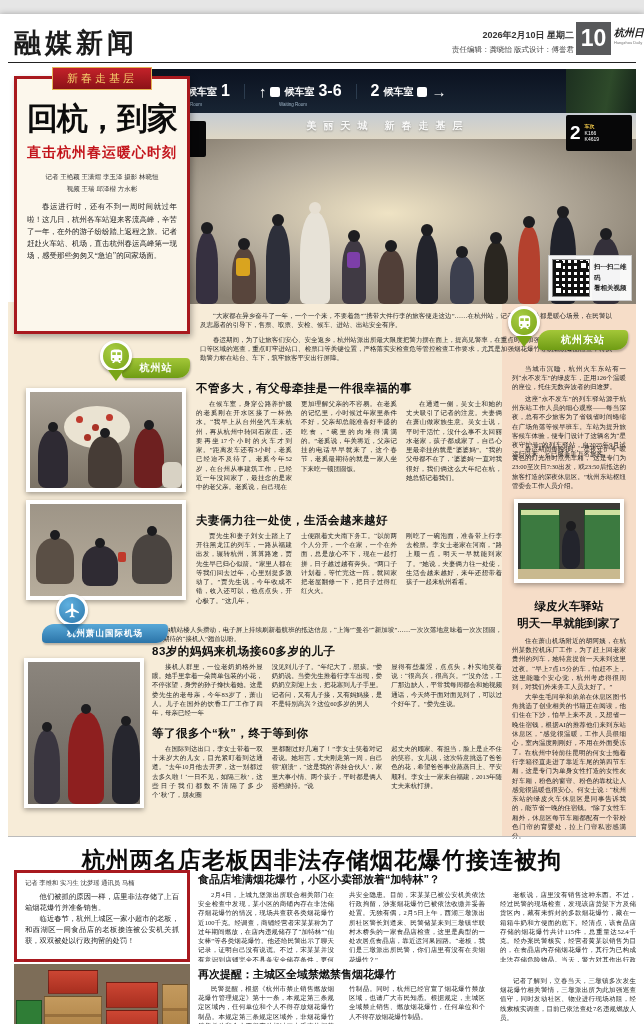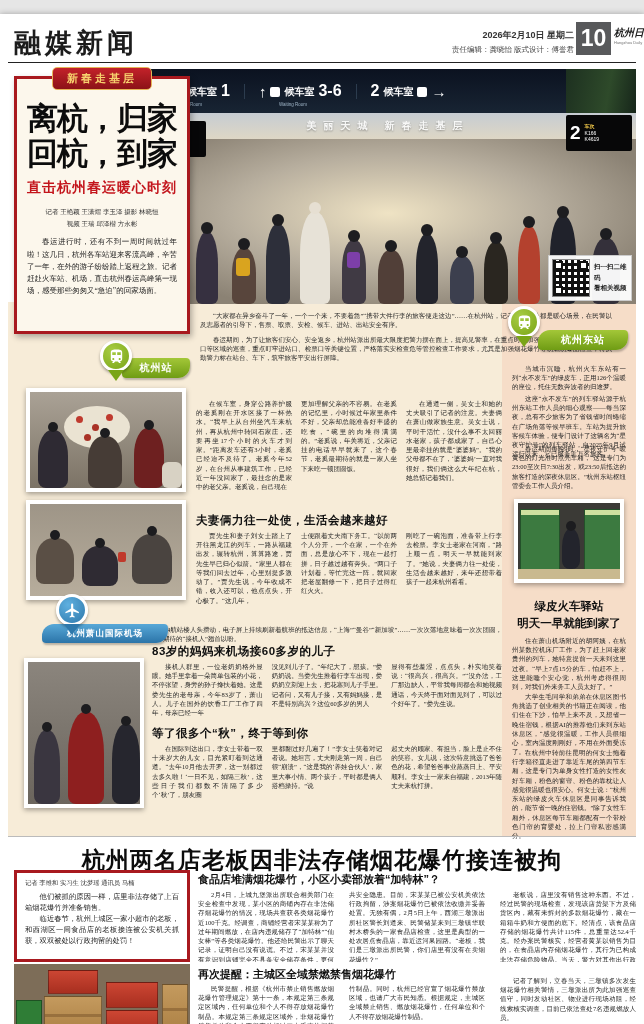--- a/index.html
+++ b/index.html
@@ -50,21 +50,21 @@
 .fig.hood::after{background:#e6dfd2}
 .pack{position:absolute;border-radius:3px}
 .qrbox{position:absolute;left:408px;top:186px;width:84px;height:46px;background:rgba(255,255,255,.95);border:1px solid #ccc;display:flex;align-items:center;gap:5px;padding:4px}
 .qr{position:relative;width:36px;height:36px;flex:0 0 36px;background:repeating-linear-gradient(0deg,#111 0 3px,transparent 3px 6px),repeating-linear-gradient(90deg,#111 0 3px,#fff 3px 6px);outline:1px solid #888}
 .qr i{position:absolute;width:9px;height:9px;border:2px solid #111;background:#fff}
 .qr i:nth-child(1){left:1px;top:1px}.qr i:nth-child(2){right:1px;top:1px}.qr i:nth-child(3){left:1px;bottom:1px}
 .qrcap{font-size:6.5px;line-height:1.6;color:#222;font-weight:700}
 
 
 .hero-box{position:absolute;left:14px;top:62px;width:176px;height:258px;background:#fcf7ec;border:3px solid #a8191f;box-shadow:2px 3px 6px rgba(0,0,0,.3);z-index:20}
-.hero-badge{position:absolute;top:-12px;left:50%;transform:translateX(-50%);background:linear-gradient(#c3222a,#8c1217);color:#f7d16d;font-size:11px;font-weight:700;letter-spacing:3px;padding:3px 14px;border:1px solid #e5b457;border-radius:5px;white-space:nowrap}
+.hero-badge{position:absolute;top:-12px;left:50%;transform:translateX(-50%);background:linear-gradient(#c3222a,#8c1217);color:#f7d16d;font-size:11px;font-weight:400;letter-spacing:3px;padding:3px 14px;border:1px solid #e5b457;border-radius:0;white-space:nowrap}
 .hero-h1{margin-top:22px;text-align:center;font-size:31px;font-weight:900;line-height:1.13;color:#0c0c0c;letter-spacing:-1px}
 .hero-sub{margin-top:8px;text-align:center;color:#c3151c;font-size:14px;font-weight:700;letter-spacing:1px}
 .hero-by{margin-top:9px;text-align:center;font-size:6.5px;line-height:1.8;color:#333}
 .hero-intro{margin:7px 10px 0;font-family:"Liberation Serif",serif;font-size:7.5px;line-height:1.62;text-align:justify;text-indent:2em;color:#222}
 
 
 .bodytxt{font-family:"Liberation Serif",serif;font-size:6.5px;line-height:1.42;text-align:justify;color:#252525}
 .ind{text-indent:2em}
 .abs{position:absolute}
 .sechead{position:absolute;font-size:11.5px;font-weight:700;color:#101010;letter-spacing:.5px;white-space:nowrap}
@@ -202,21 +202,20 @@
       <div class="qrcap">
         <div>扫一扫二维码</div>
         <div>看相关视频</div>
       </div>
     </div>
   </div>
 
   <div class="hero-box">
     <div class="hero-badge">新春走基层</div>
     <div class="hero-h1">
-      <div>离杭，归家</div>
       <div>回杭，到家</div>
     </div>
     <div class="hero-sub">直击杭州春运暖心时刻</div>
     <div class="hero-by">
       <div>记者 王艳颖 王潇熠 李玉泽  摄影 林晓恒</div>
       <div>视频 王瑞 邱泽楷 方永彬</div>
     </div>
     <div class="hero-intro">春运进行时，还有不到一周时间就过年啦！这几日，杭州各车站迎来客流高峰，辛苦了一年，在外的游子纷纷踏上返程之旅。记者赶赴火车站、机场，直击杭州春运高峰第一现场，感受那些匆匆又“急迫”的回家场面。</div>
   </div>
 
@@ -247,20 +246,21 @@
     <div class="blob nohead" style="left:88px;bottom:34px;width:8px;height:10px;background:#c0392b;border-radius:2px"></div>
   </div>
 
   <div class="pin blue" style="left:56px;top:580px">
     <svg viewBox="0 0 24 24" fill="#fff">
         <path d="M21 16v-2l-8-5V3.5C13 2.7 12.3 2 11.5 2S10 2.7 10 3.5V9l-8 5v2l8-2.5V19l-2 1.5V22l3.5-1 3.5 1v-1.5L13 19v-5.5l8 2.5z"></path>
       </svg>
   </div>
   <div class="badge-label blue" style="left:42px;top:610px;width:126px;height:19px;font-size:8.5px">杭州萧山国际机场</div>
 
+  <div class="sechead" style="left:196px;top:367px">不管多大，有父母牵挂是一件很幸福的事</div>
   <div class="cols" style="left:196px;top:385px;width:306px;height:108px">
     <div class="bodytxt ind">在候车室，身穿公路养护服的老奚刚在开水区接了一杯热水。“我早上从台州坐汽车来杭州，再从杭州中转回石家庄，还要再坐17个小时的火车才到家。”距离发车还有3小时，老奚已经迫不及待了。老奚今年52岁，在台州从事建筑工作，已经近一年没回家了，最挂念的是家中的老父亲。老奚说，自己现在</div>
     <div class="bodytxt">更加理解父亲的不容易。在老奚的记忆里，小时候过年家里条件不好，父亲却总能准备好丰盛的吃食，“碗里的肉堆得满满的。”老奚说，年关将近，父亲记挂的电话早早就来了，这个春节，老奚最期待的就是一家人坐下来吃一顿团圆饭。</div>
     <div class="bodytxt ind">在通道一侧，吴女士和她的丈夫吸引了记者的注意。夫妻俩在萧山做家族生意。吴女士说，平时干活忙，没什么事不太回丽水老家，孩子都成家了，自己心里最牵挂的就是“婆婆妈”。“我的父母都不在了，‘婆婆妈’一直对我很好，我们俩这么大年纪在杭，她总惦记着我们。</div>
   </div>
 
   <div class="sechead" style="left:196px;top:499px">夫妻俩力往一处使，生活会越来越好</div>
   <div class="cols" style="left:196px;top:517px;width:306px;height:92px">
     <div class="bodytxt ind">贾先生和妻子刘女士踏上了开往黑龙江的列车，一路从福建出发，辗转杭州，算算路途，贾先生早已归心似箭。“家里人都在等我们回去过年，心里别提多激动了。”贾先生说，今年收成不错，收入还可以，他点点头，开心极了。“这几年，</div>
     <div class="bodytxt">士便跟着丈夫南下务工。“以前两个人分开，一个在家，一个在外面，总是放心不下，现在一起打拼，日子越过越有奔头。”两口子计划着，等忙完这一阵，就回家把老屋翻修一下，把日子过得红红火火。</div>

